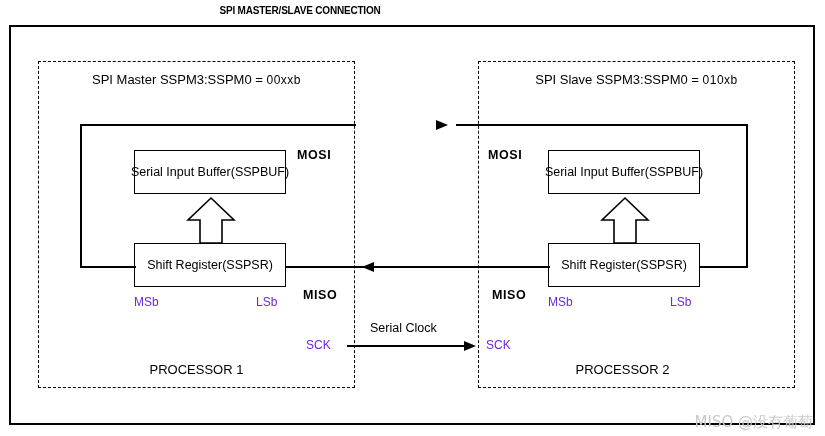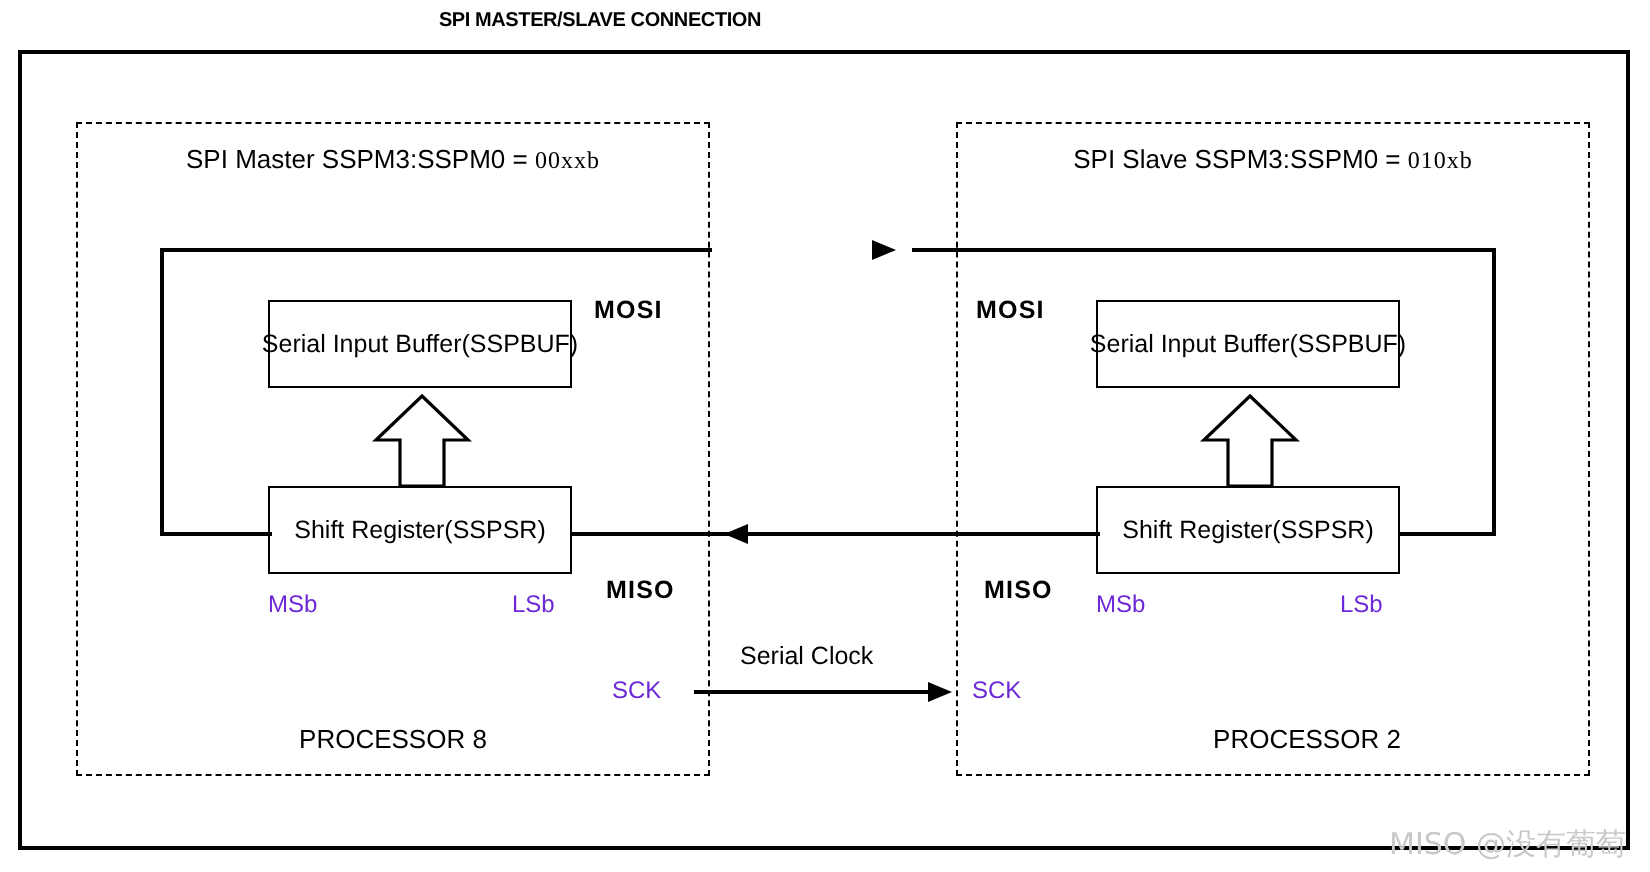--- a/index.html
+++ b/index.html
@@ -53,37 +53,37 @@
   .panel-header {
     position: absolute;
     top: 72px;
     width: 317px;
     text-align: center;
     font-size: 13px;
     color: #000000;
     white-space: nowrap;
   }
   .panel-header .mono {
-    font-family: Liberation Serif, serif;
+    font-family: Liberation Sans, sans-serif;
     font-size: 12px;
     letter-spacing: 0.5px;
   }
   .header-left  { left: 38px; }
   .header-right { left: 478px; }
   .proc-label {
     position: absolute;
     top: 362px;
     width: 317px;
     text-align: center;
     font-size: 13px;
     color: #000000;
     white-space: nowrap;
   }
   .proc-left  { left: 38px; }
-  .proc-right { left: 495px; }
+  .proc-right { left: 464px; }
 
   
   .blk {
     position: absolute;
     border: 1.6px solid #000000;
     box-sizing: border-box;
     background: #ffffff;
     font-size: 12.5px;
     line-height: 15px;
     color: #000000;
@@ -238,18 +238,18 @@
 
   <div class="sig" style="left:303px; top:244px;">MISO</div>
   <div class="sig" style="left:492px; top:244px;">MISO</div>
 
   <div class="pin" style="left:306px; top:338px;">SCK</div>
   <div class="pin" style="left:486px; top:338px;">SCK</div>
   <div class="clk-label" style="left:370px; top:321px;">Serial Clock</div>
   <div class="wire wire-h" style="left:347px; top:345px; width:122px;"></div>
   <div class="arrow-r" style="left:464px; top:340.5px;"></div>
 
-  <div class="proc-label proc-left">PROCESSOR 8</div>
+  <div class="proc-label proc-left">PROCESSOR 1</div>
   <div class="proc-label proc-right">PROCESSOR 2</div>
 
   <div class="watermark">MISO @没有葡萄</div>
 
 </div>
 
 </body></html>

